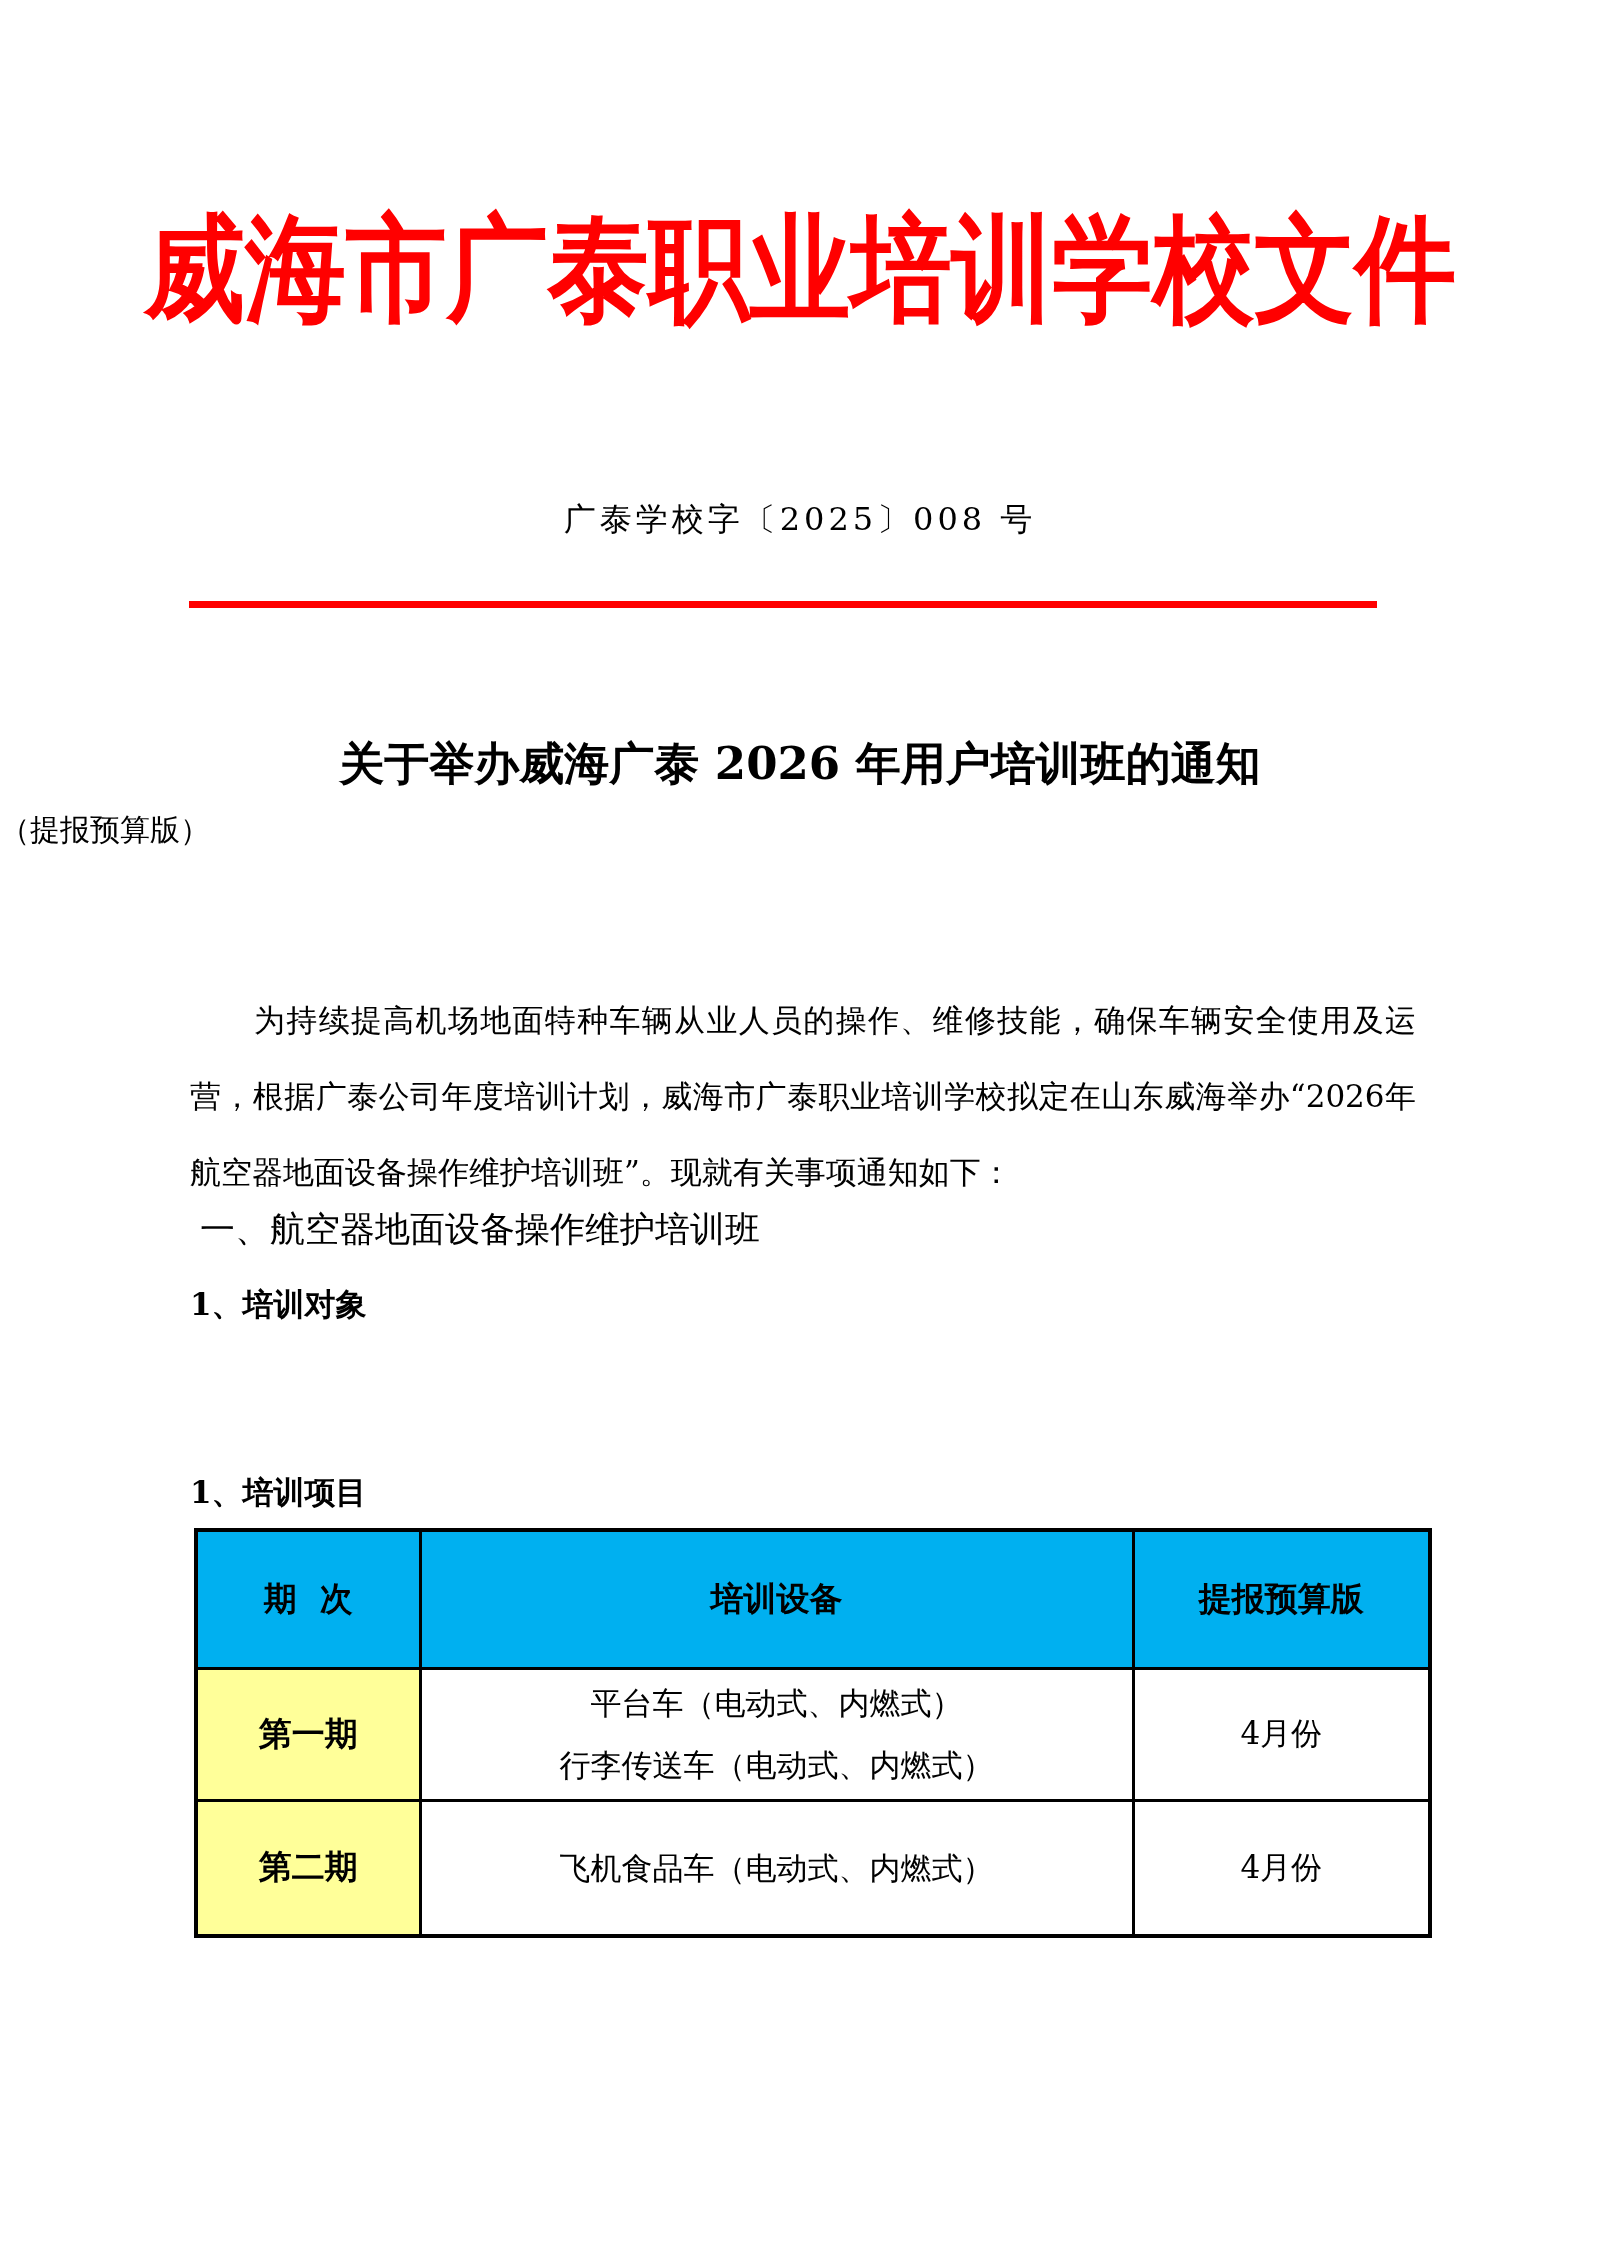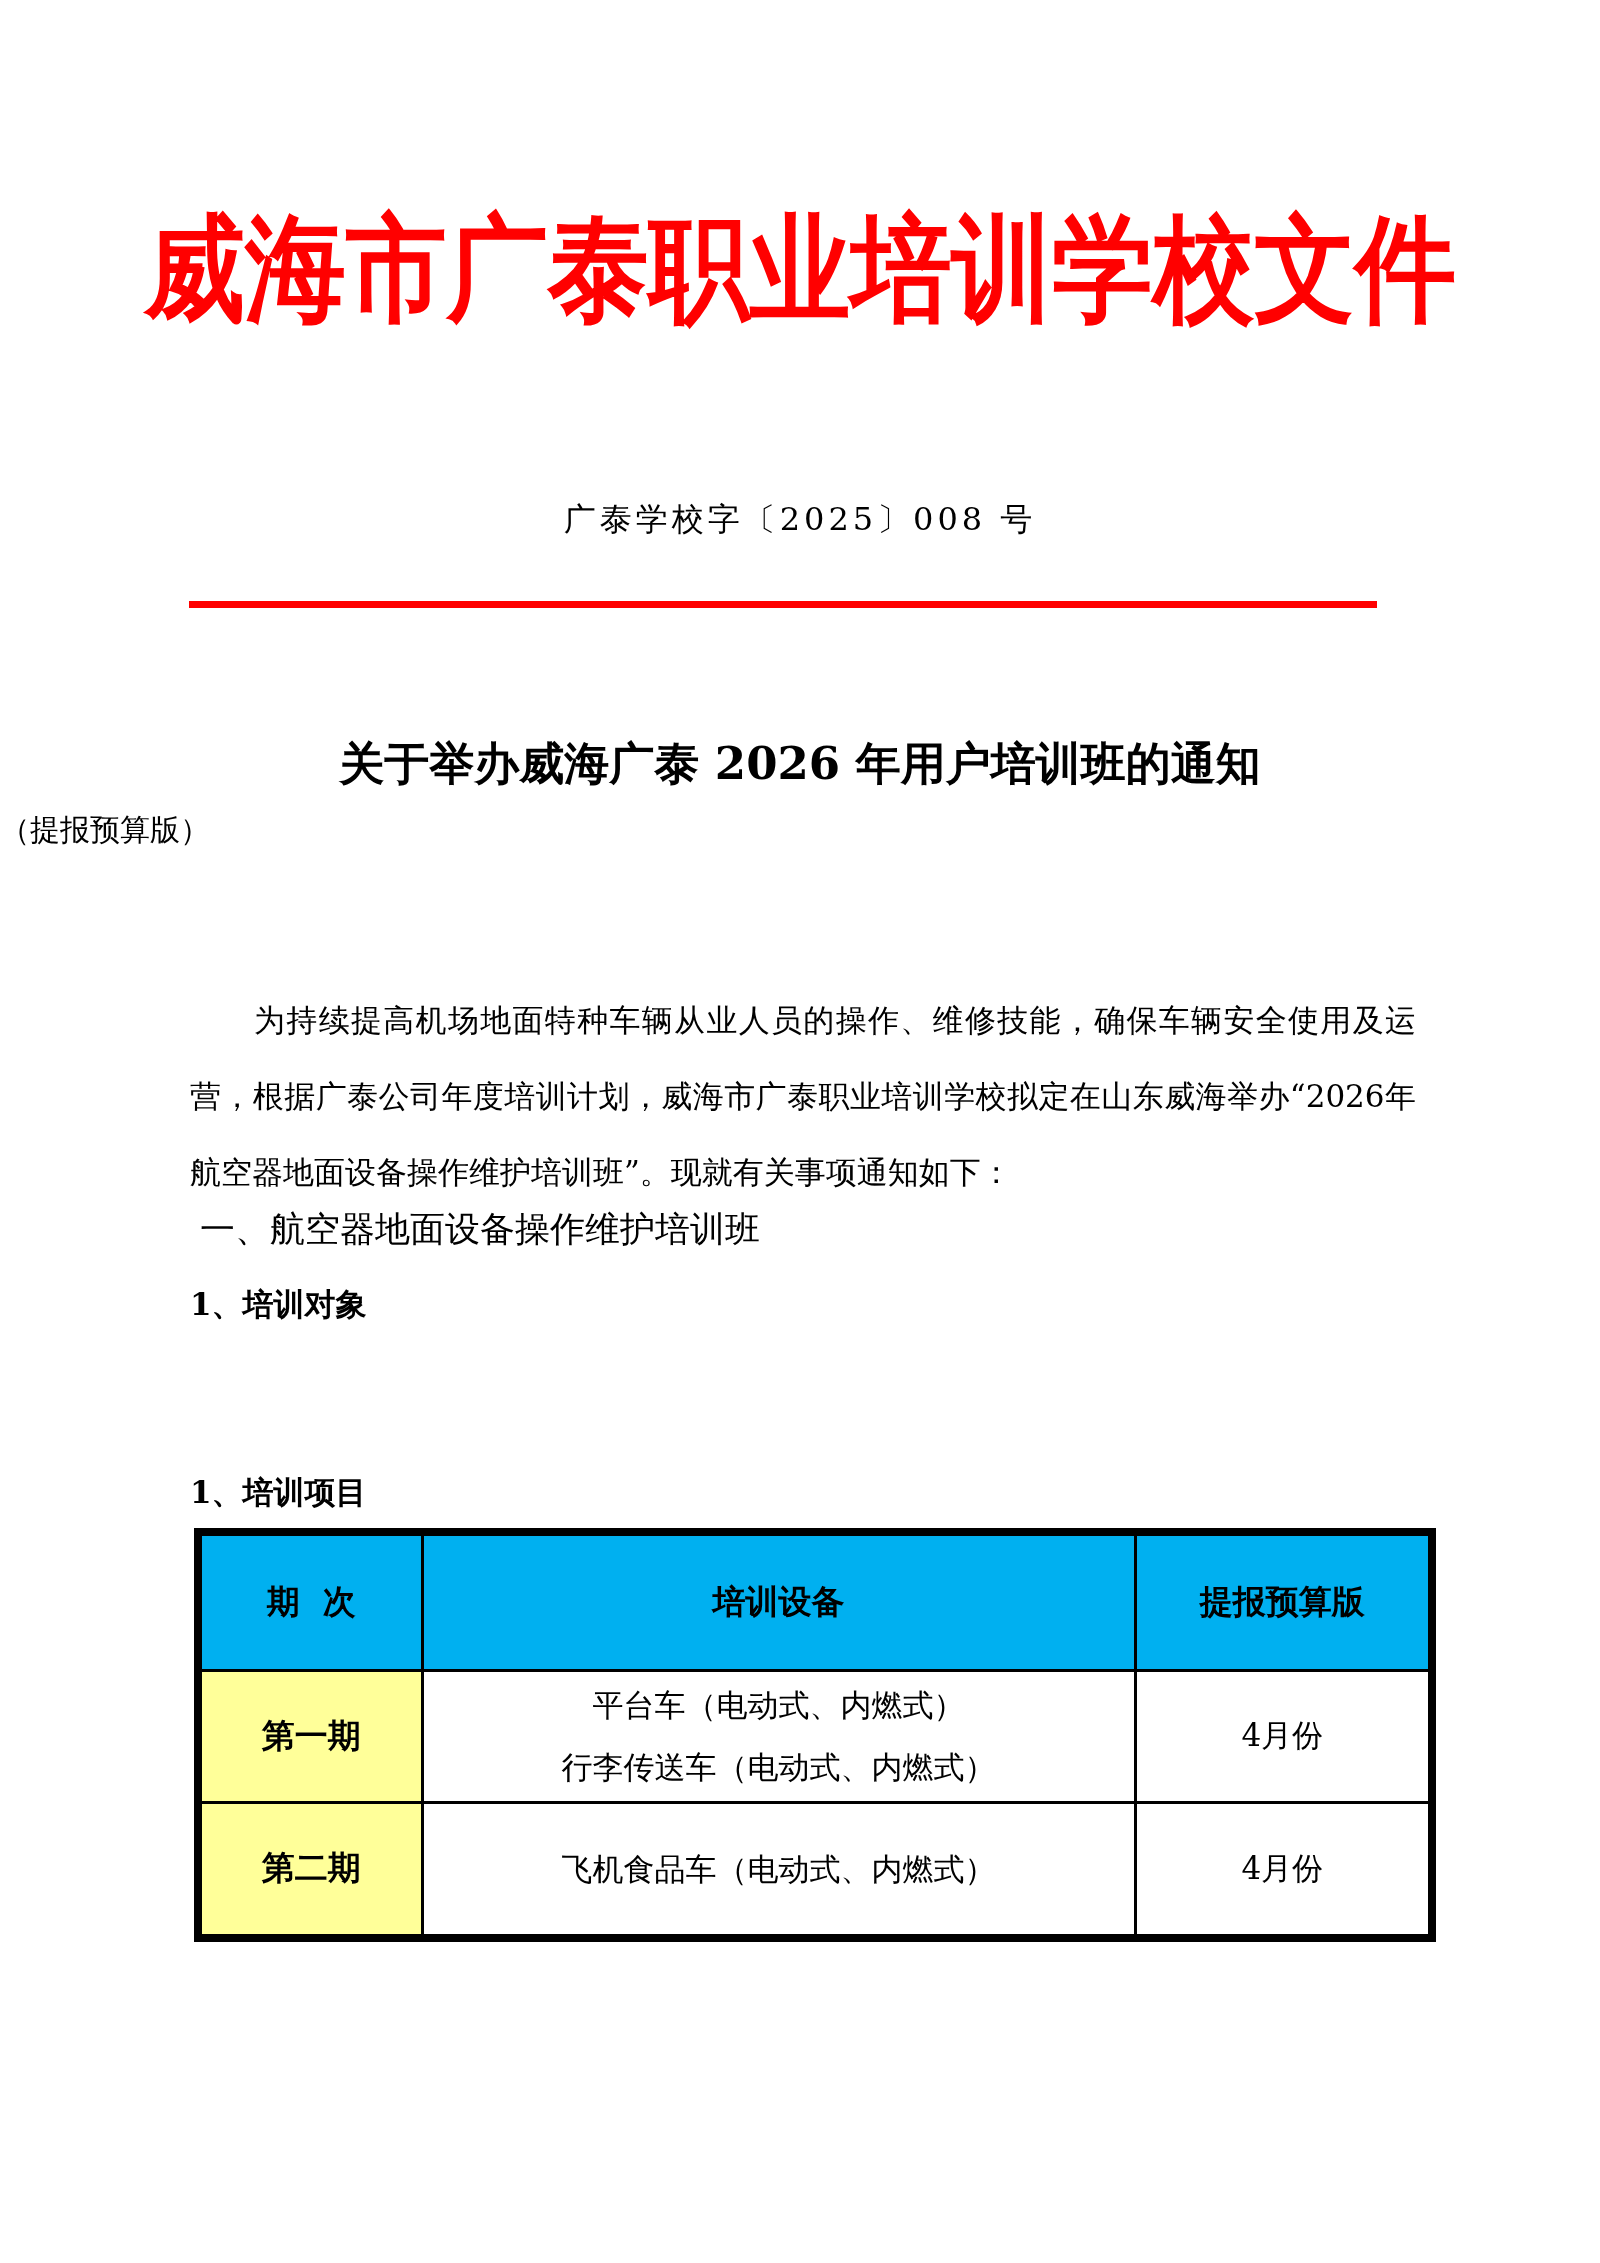--- a/index.html
+++ b/index.html
@@ -67,21 +67,21 @@
     font-size:31px; font-weight:bold;
   }
   .h-sub-1{ top:1284px; }
   .h-sub-2{ top:1472px; }
   
   .training-table{
     position:absolute; top:1528px; left:194px;
     width:1234px;
     border-collapse:collapse;
     table-layout:fixed;
-    border:8px solid #000000;
+    border:4px solid #000000;
   }
   .training-table td, .training-table th{
     border:3px solid #000;
     text-align:center;
     vertical-align:middle;
     padding:0;
   }
   .row-header{ height:138px; }
   .row-1{ height:132px;margin-top:48px; }
   .row-2{ height:136px; }

